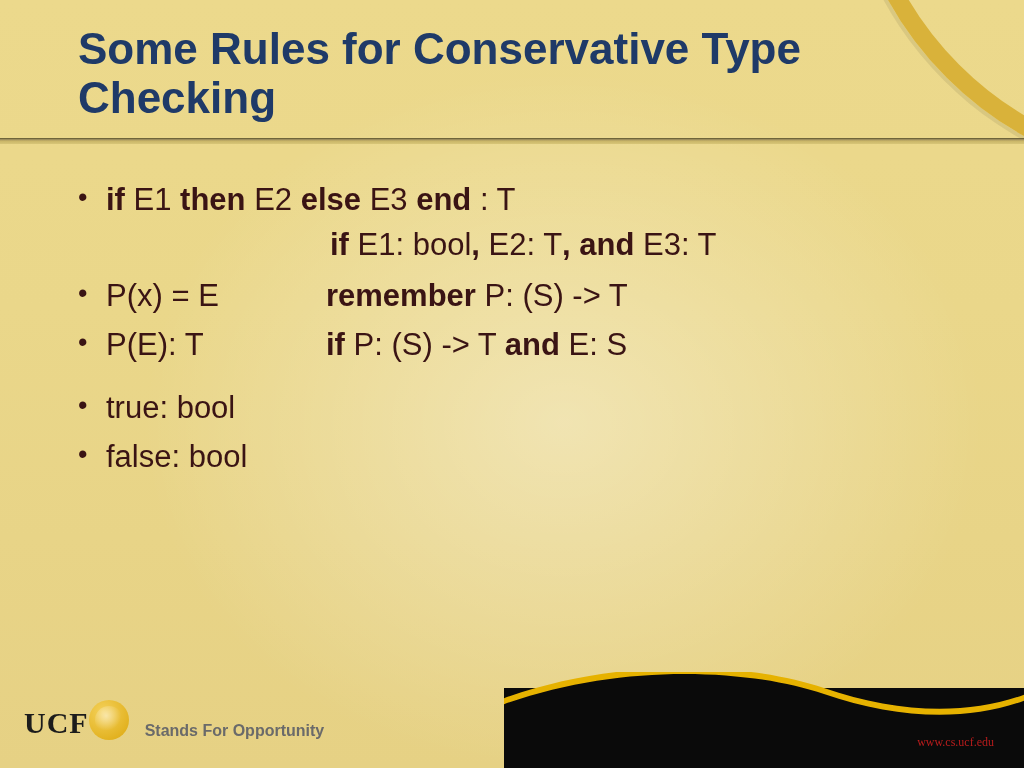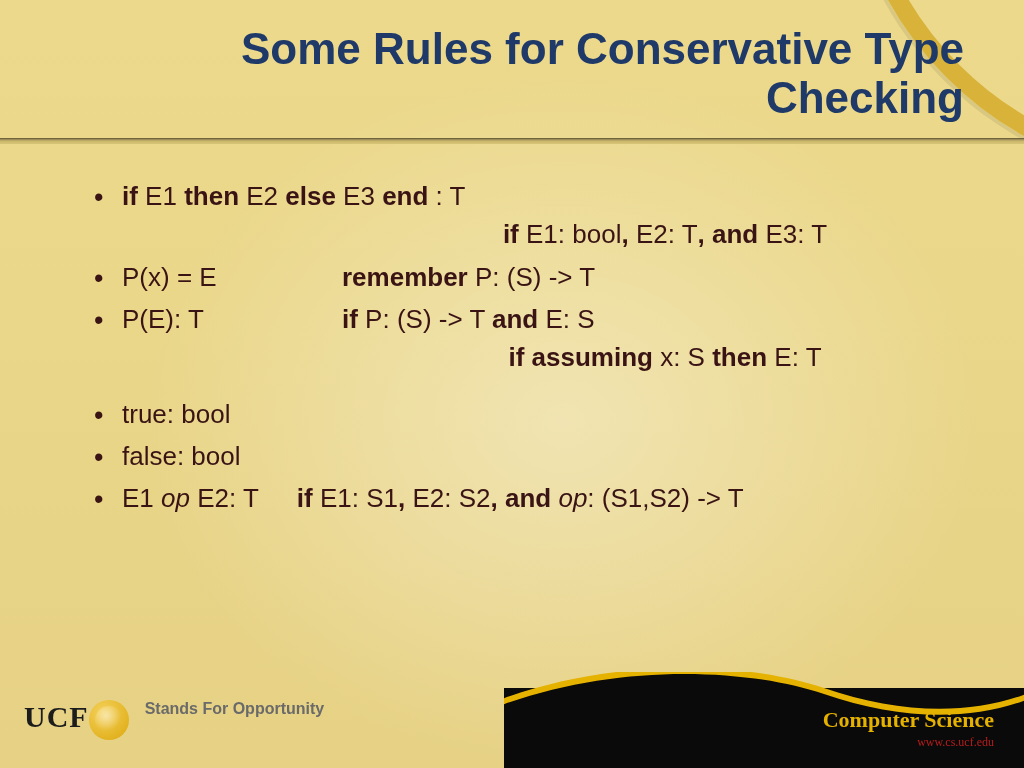--- a/index.html
+++ b/index.html
@@ -15,46 +15,46 @@
       radial-gradient(ellipse 600px 500px at 55% 55%, rgba(255,255,255,0.35), rgba(255,255,255,0.05) 60%, transparent 70%),
       linear-gradient(180deg, #ecd98c 0%, #ead78a 40%, #e6d184 100%);
   }
   .corner-arc {
     position: absolute; top: -520px; right: -520px; width: 700px; height: 700px;
     border: 18px solid #d9b23a; border-radius: 50%;
     box-shadow: 0 0 0 4px rgba(0,0,0,0.08);
   }
   .title {
     position: absolute; top: 24px; left: 78px; right: 60px;
-    color: #1f3a68; font-size: 44px; font-weight: 700; line-height: 1.12; text-align: right;
+    color: #1f3a68; font-size: 44px; font-weight: 700; line-height: 1.12;
   }
   .rule-line {
     position: absolute; left: 0; right: 0; top: 138px; height: 6px;
     background: linear-gradient(180deg,#8e8058 0%, #c9b567 40%, #d8c678 100%);
     border-top: 1px solid #6f653b;
   }
   .content {
-    position: absolute; left: 86px; top: 178px; right: 40px;
-    color: #3a1414; font-size: 26px; line-height: 1.45;
+    position: absolute; left: 70px; top: 178px; right: 40px;
+    color: #3a1414; font-size: 31px; line-height: 1.45;
   }
   .content ul { list-style: none; }
   .content li { position: relative; padding-left: 36px; margin-bottom: 4px; }
   .content li::before {
     content: "•"; position: absolute; left: 8px; top: 0;
     color: #3a1414; font-size: 27px;
   }
-  .sub { padding-left: 260px; margin-top: -4px; margin-bottom: 6px; text-align: center; }
+  .sub { padding-left: 260px; margin-top: -4px; margin-bottom: 6px; }
   .gap { height: 14px; }
   .b { font-weight: 700; }
   .i { font-style: italic; }
   .footer {
     position: absolute; left: 0; right: 0; bottom: 0; height: 96px;
   }
   .ucf-block {
-    position: absolute; left: 24px; bottom: 28px; display: flex; align-items: flex-start; 
+    position: absolute; left: 24px; bottom: 28px; display: flex; align-items: flex-end; 
   }
   .ucf-mark { font-weight: 800; color: #1c1c1c; font-size: 30px; letter-spacing: 1px; font-family: Georgia, 'Times New Roman', serif; }
   .pegasus {
     width: 40px; height: 40px; border-radius: 50%;
     background: radial-gradient(circle at 35% 30%, #f4d15a, #dca70c);
     position: relative;
   }
   .pegasus::after{
     content:""; position:absolute; inset:6px; border-radius:50%;
     background: radial-gradient(circle at 40% 35%, rgba(255,255,255,0.5), transparent 60%);
@@ -96,43 +96,36 @@
     <span class="b">if</span><span> E1: bool</span><span class="b">,</span><span> E2: T</span><span class="b">, and</span><span> E3: T</span>
   </div>
   <ul>
     <li>
       <span style="display:inline-block; width:220px;">P(x) = E</span><span class="b">remember</span><span> P: (S) -&gt; T</span>
     </li>
     <li>
       <span style="display:inline-block; width:220px;">P(E): T</span><span class="b">if</span><span> P: (S) -&gt; T </span><span class="b">and</span><span> E: S</span>
     </li>
   </ul>
-  <div class="sub">
-    <span class="b">if assuming</span><span> x: S </span><span class="b">then</span><span> E: T</span>
-  </div>
   <div class="gap"></div>
   <ul>
     <li>true: bool</li>
     <li>false: bool</li>
-    <li>
-      <span>E1 </span><span class="i">op</span><span> E2: T</span><span style="display:inline-block; width:38px;"></span><span class="b">if</span><span> E1: S1</span><span class="b">,</span><span> E2: S2</span><span class="b">, and</span><span> </span><span class="i">op</span><span>: (S1,S2) -&gt; T</span>
-    </li>
   </ul>
 </div>
 
 <div class="footer">
   <div class="ucf-block">
     <span class="ucf-mark">UCF</span>
     <span class="pegasus"></span>
     <span class="tagline">Stands For Opportunity</span>
   </div>
   <div class="cs-block">
     <div class="cs-black"></div>
     <svg class="cs-wave" viewBox="0 0 560 50" preserveAspectRatio="none">
       <path d="M0,40 C120,-10 260,-5 340,22 C420,50 500,50 560,20 L560,50 L0,50 Z" fill="#e6b200"></path>
       <path d="M0,40 C120,-10 260,-5 340,22 C420,50 500,50 560,20 L560,50 L0,50 Z" fill="#0a0a0a" transform="translate(0,6)"></path>
     </svg>
     <div class="cs-text">
-      <div class="cs-title">Computer Science</div>
       <div class="cs-url">www.cs.ucf.edu</div>
     </div>
   </div>
 </div>
 
 </body></html>

